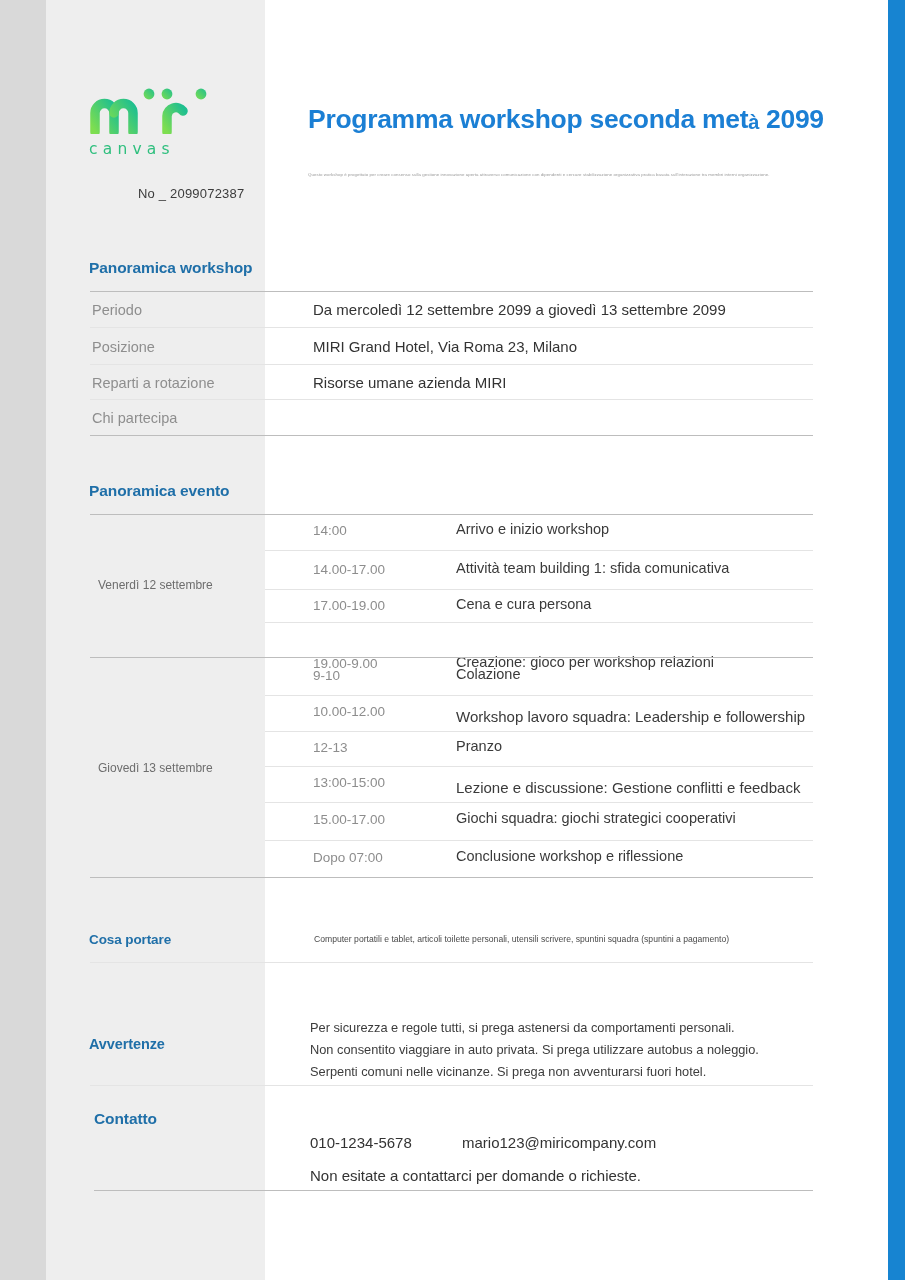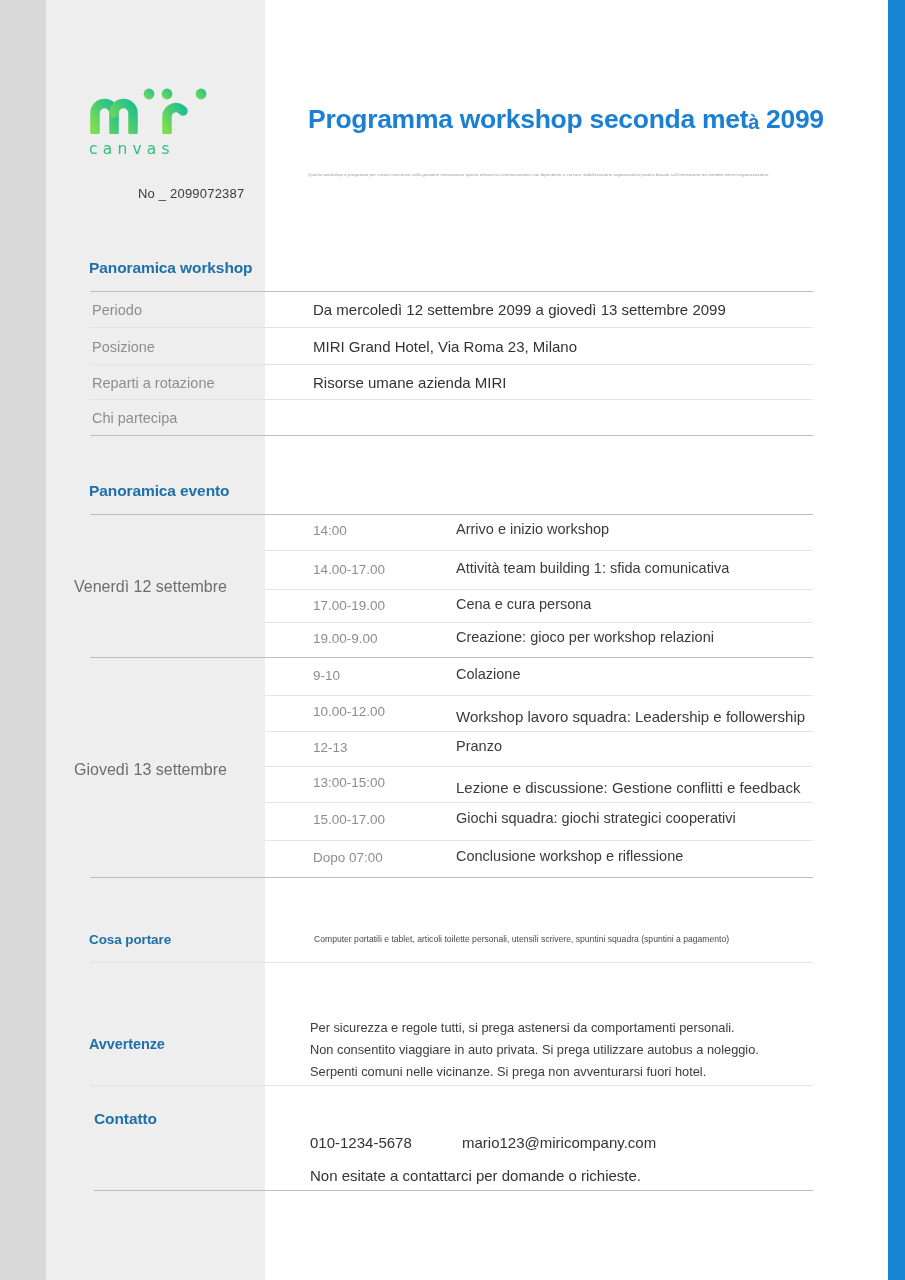--- a/index.html
+++ b/index.html
@@ -144,22 +144,22 @@
     position: absolute;
     left: 223px; top: 7px;
     font-size: 15px;
     color: #333333;
     white-space: nowrap;
   }
 
   
   .day-label {
     position: absolute;
-    left: 74px;
-    font-size: 16px;
+    left: 98px;
+    font-size: 12px;
     color: #6d6d6d;
     white-space: nowrap;
   }
   .slot-row {
     position: absolute;
     left: 265px;
     width: 548px;
     height: 34px;
   }
   .slot-time {
@@ -304,21 +304,21 @@
       <span class="slot-desc">Attività team building 1: sfida comunicativa</span>
     </div>
     <div class="rule light" style="left:265px; top:589px; width:548px;"></div>
 
     <div class="slot-row" style="top:590px;">
       <span class="slot-time">17.00-19.00</span>
       <span class="slot-desc">Cena e cura persona</span>
     </div>
     <div class="rule light" style="left:265px; top:622px; width:548px;"></div>
 
-    <div class="slot-row" style="top:623px;padding-left:47px;">
+    <div class="slot-row" style="top:648px;padding-left:47px;">
       <span class="slot-time">19.00-9.00</span>
       <span class="slot-desc">Creazione: gioco per workshop relazioni</span>
     </div>
 
     <div class="rule mid" style="left:90px; top:657px; width:723px;"></div>
 
     <div class="day-label" style="top:761px;">Giovedì 13 settembre</div>
 
     <div class="slot-row" style="top:660px;">
       <span class="slot-time">9-10</span>

